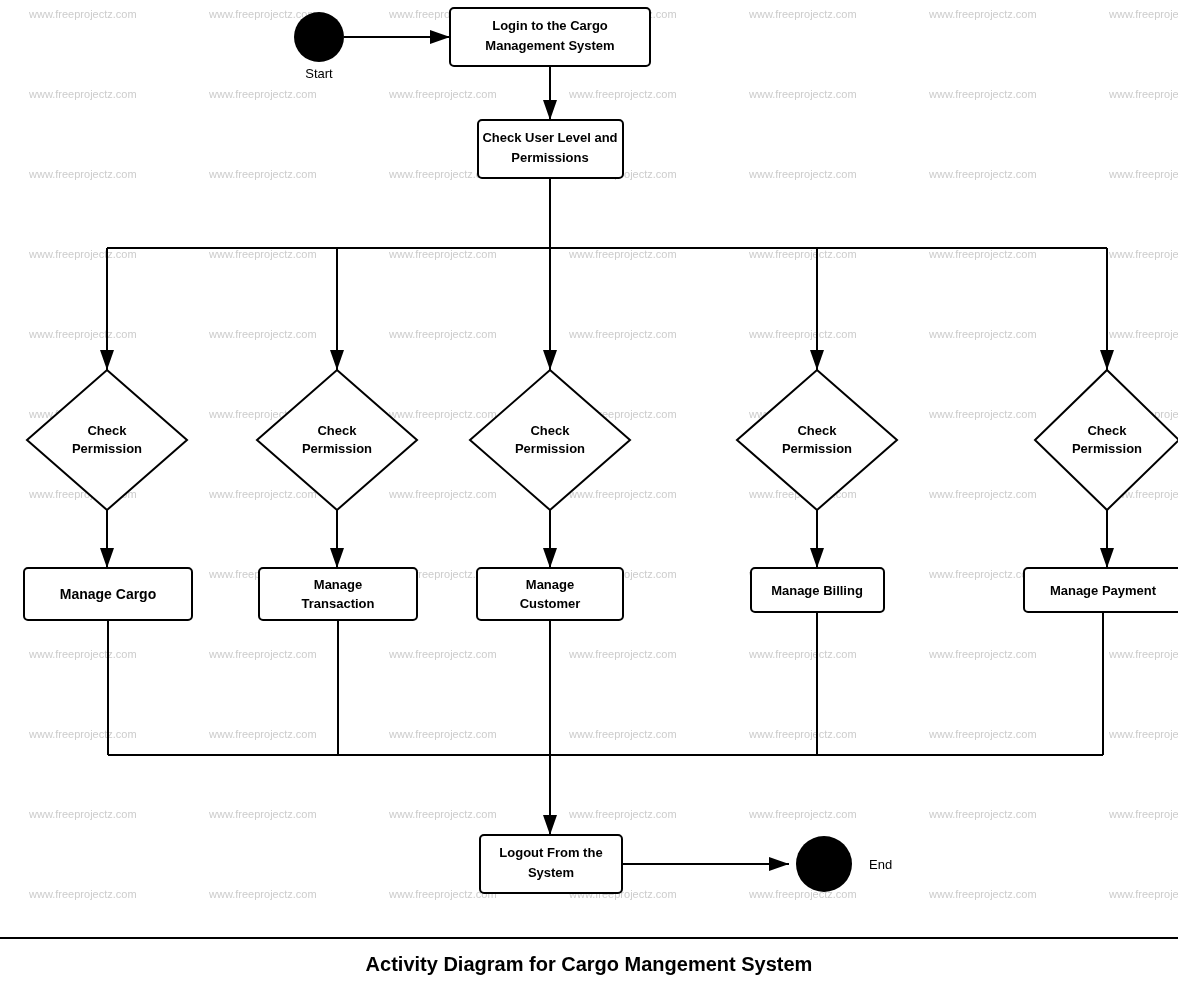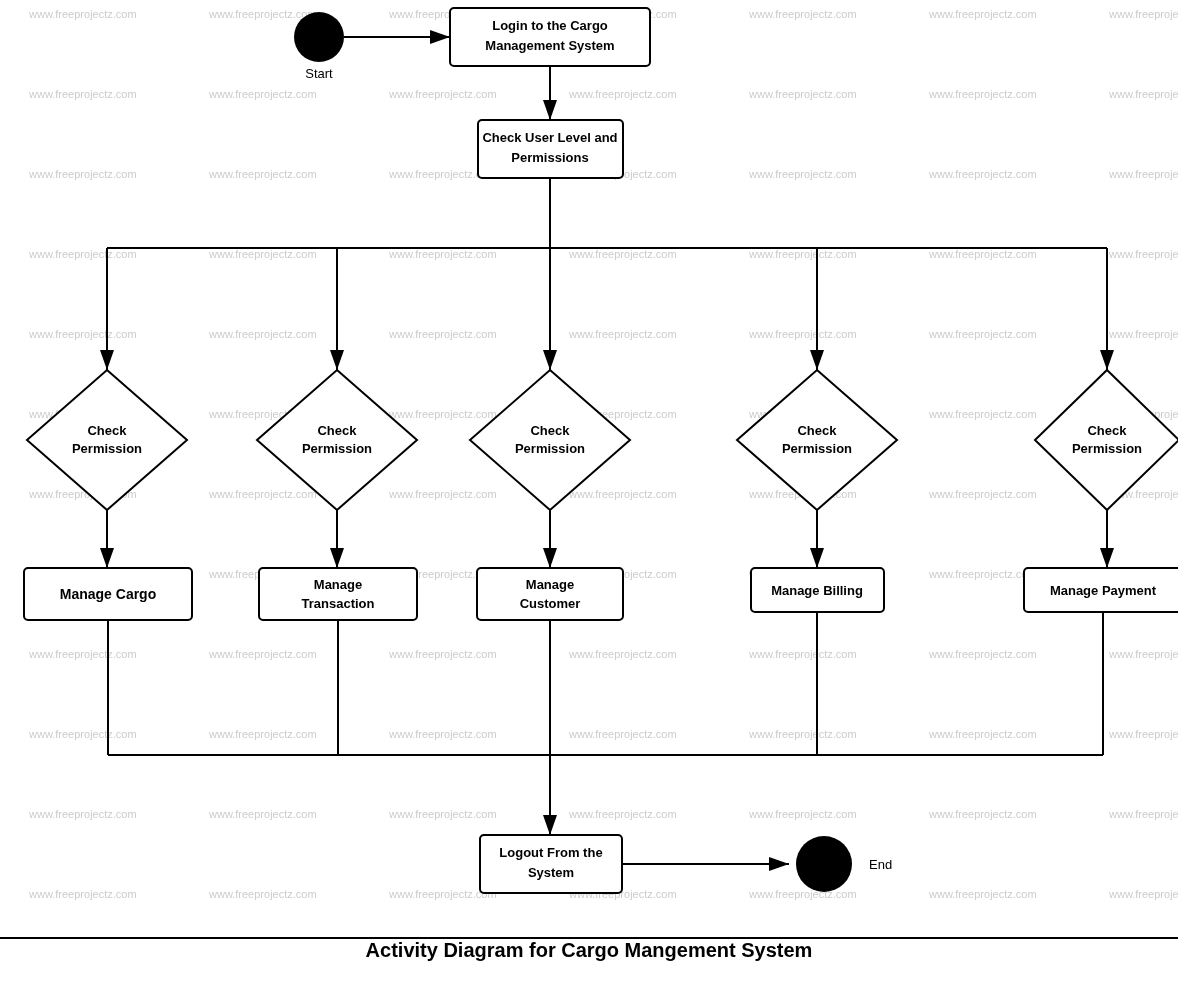--- a/index.html
+++ b/index.html
@@ -29,20 +29,21 @@
 
     .bottom-bar {
       position: absolute;
       bottom: 0;
       left: 0;
       right: 0;
       height: 52px;
       border-top: 2px solid #000;
       background: #fff;
       display: flex;
+      align-items: center;
       justify-content: center;
       z-index: 2;
     }
 
     .bottom-title {
       font-size: 20px;
       font-weight: bold;
       font-family: Arial, sans-serif;
     }
   </style>

